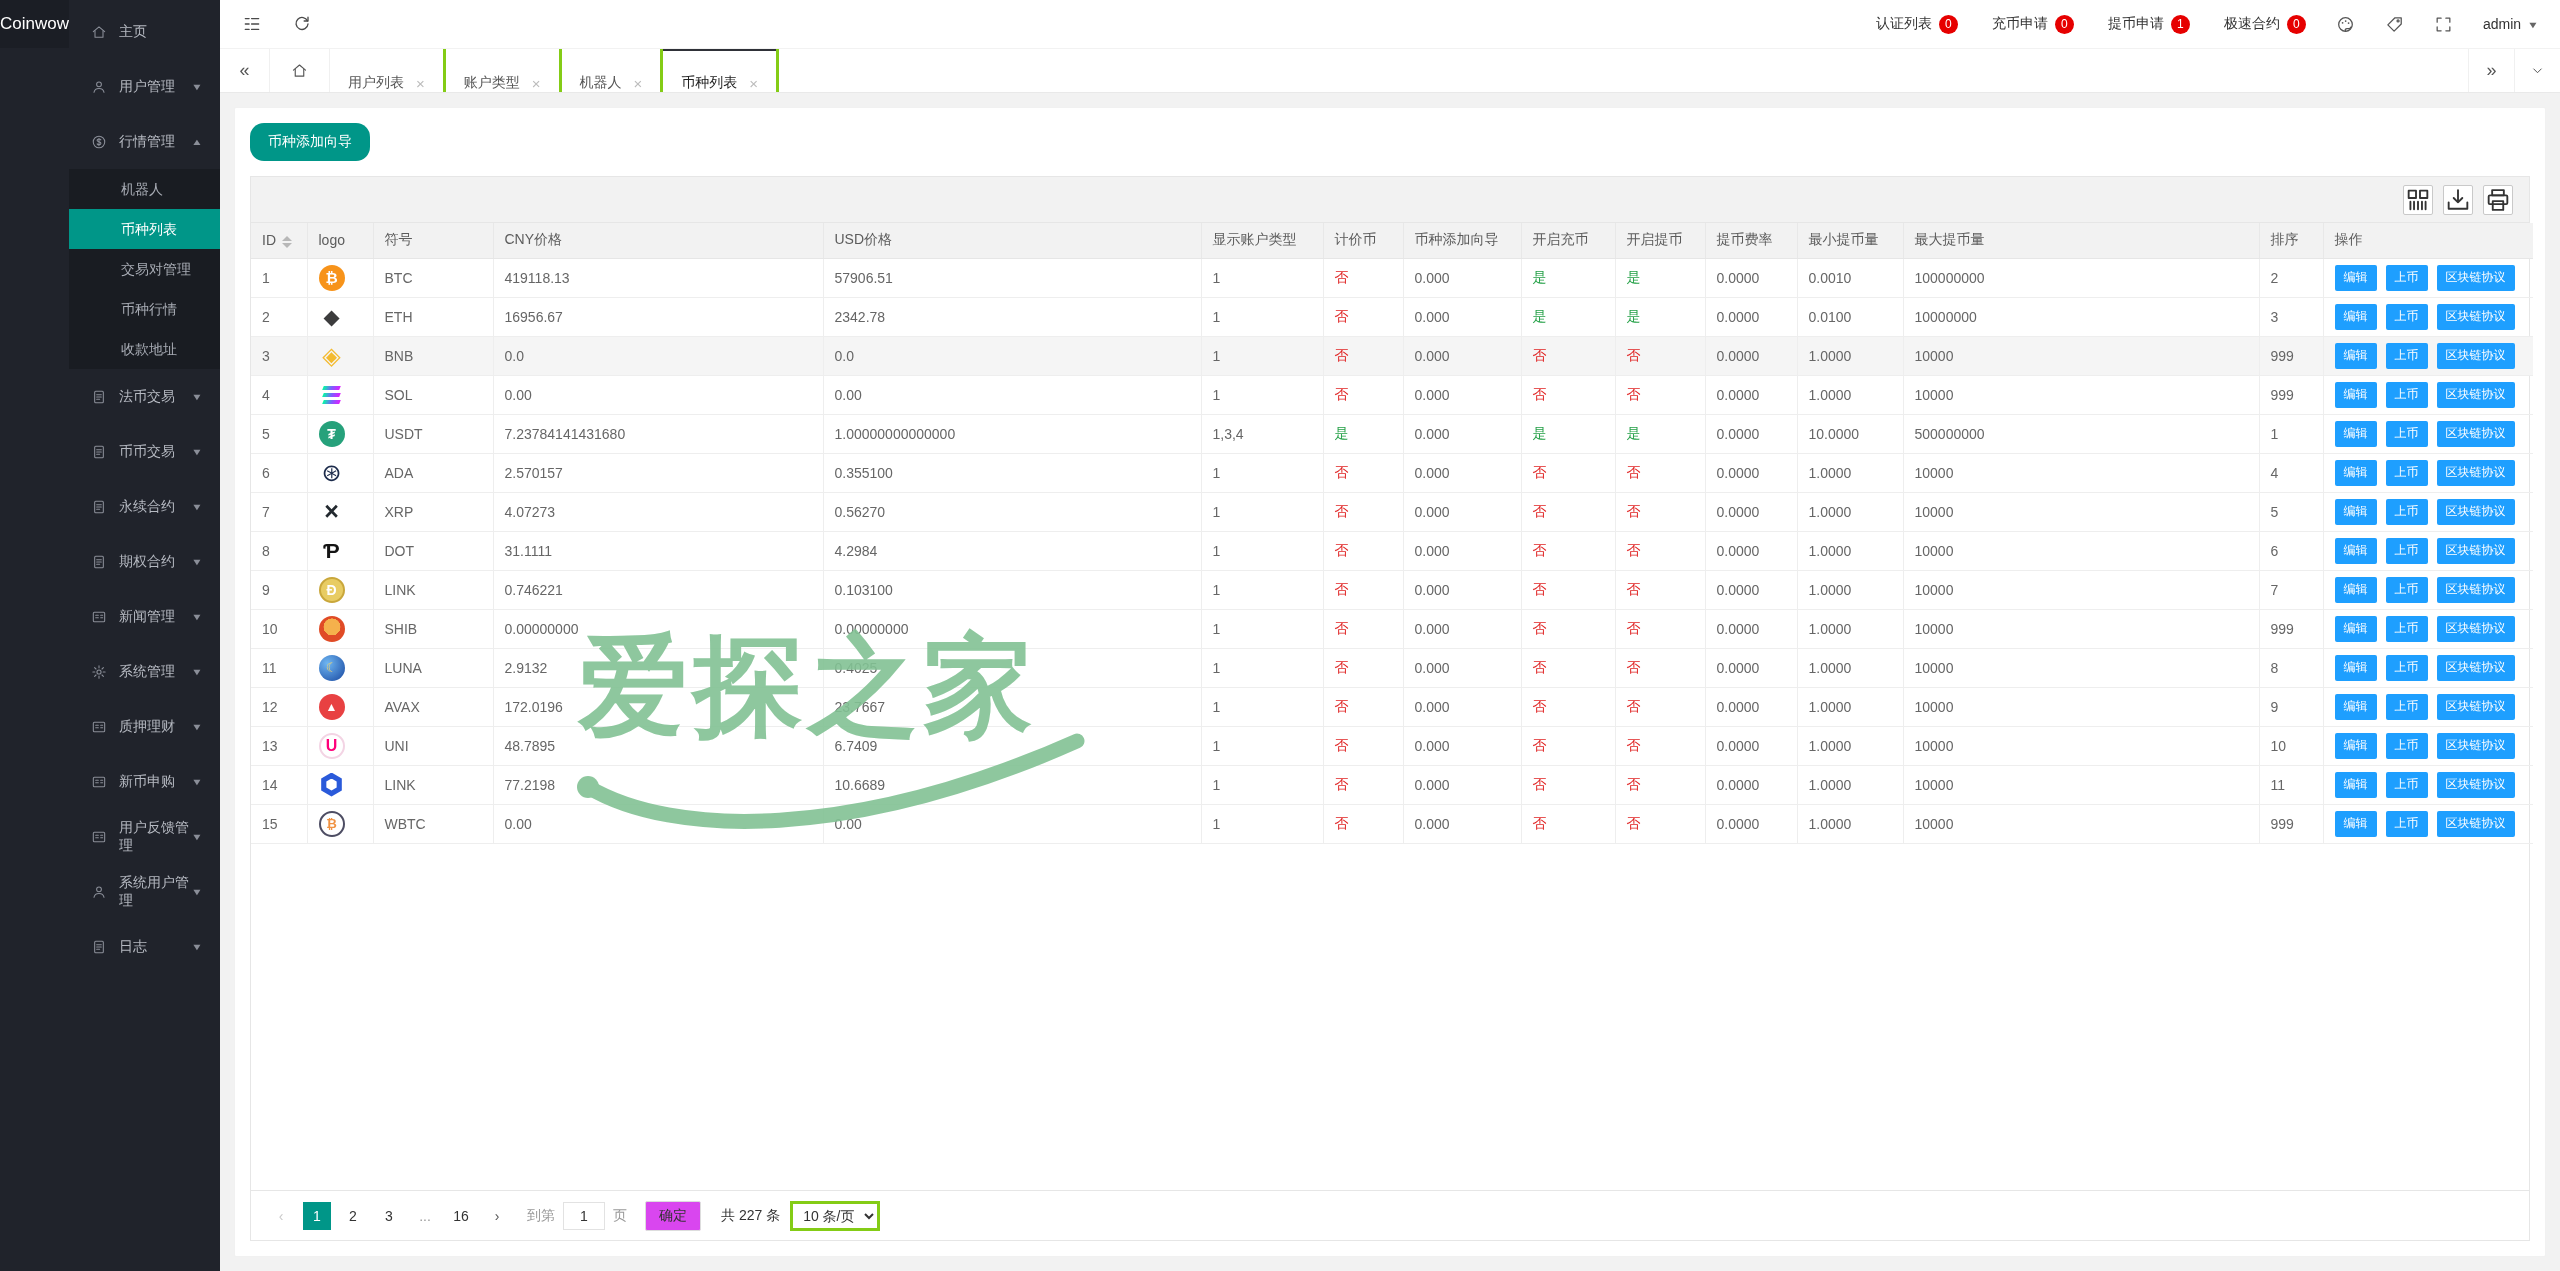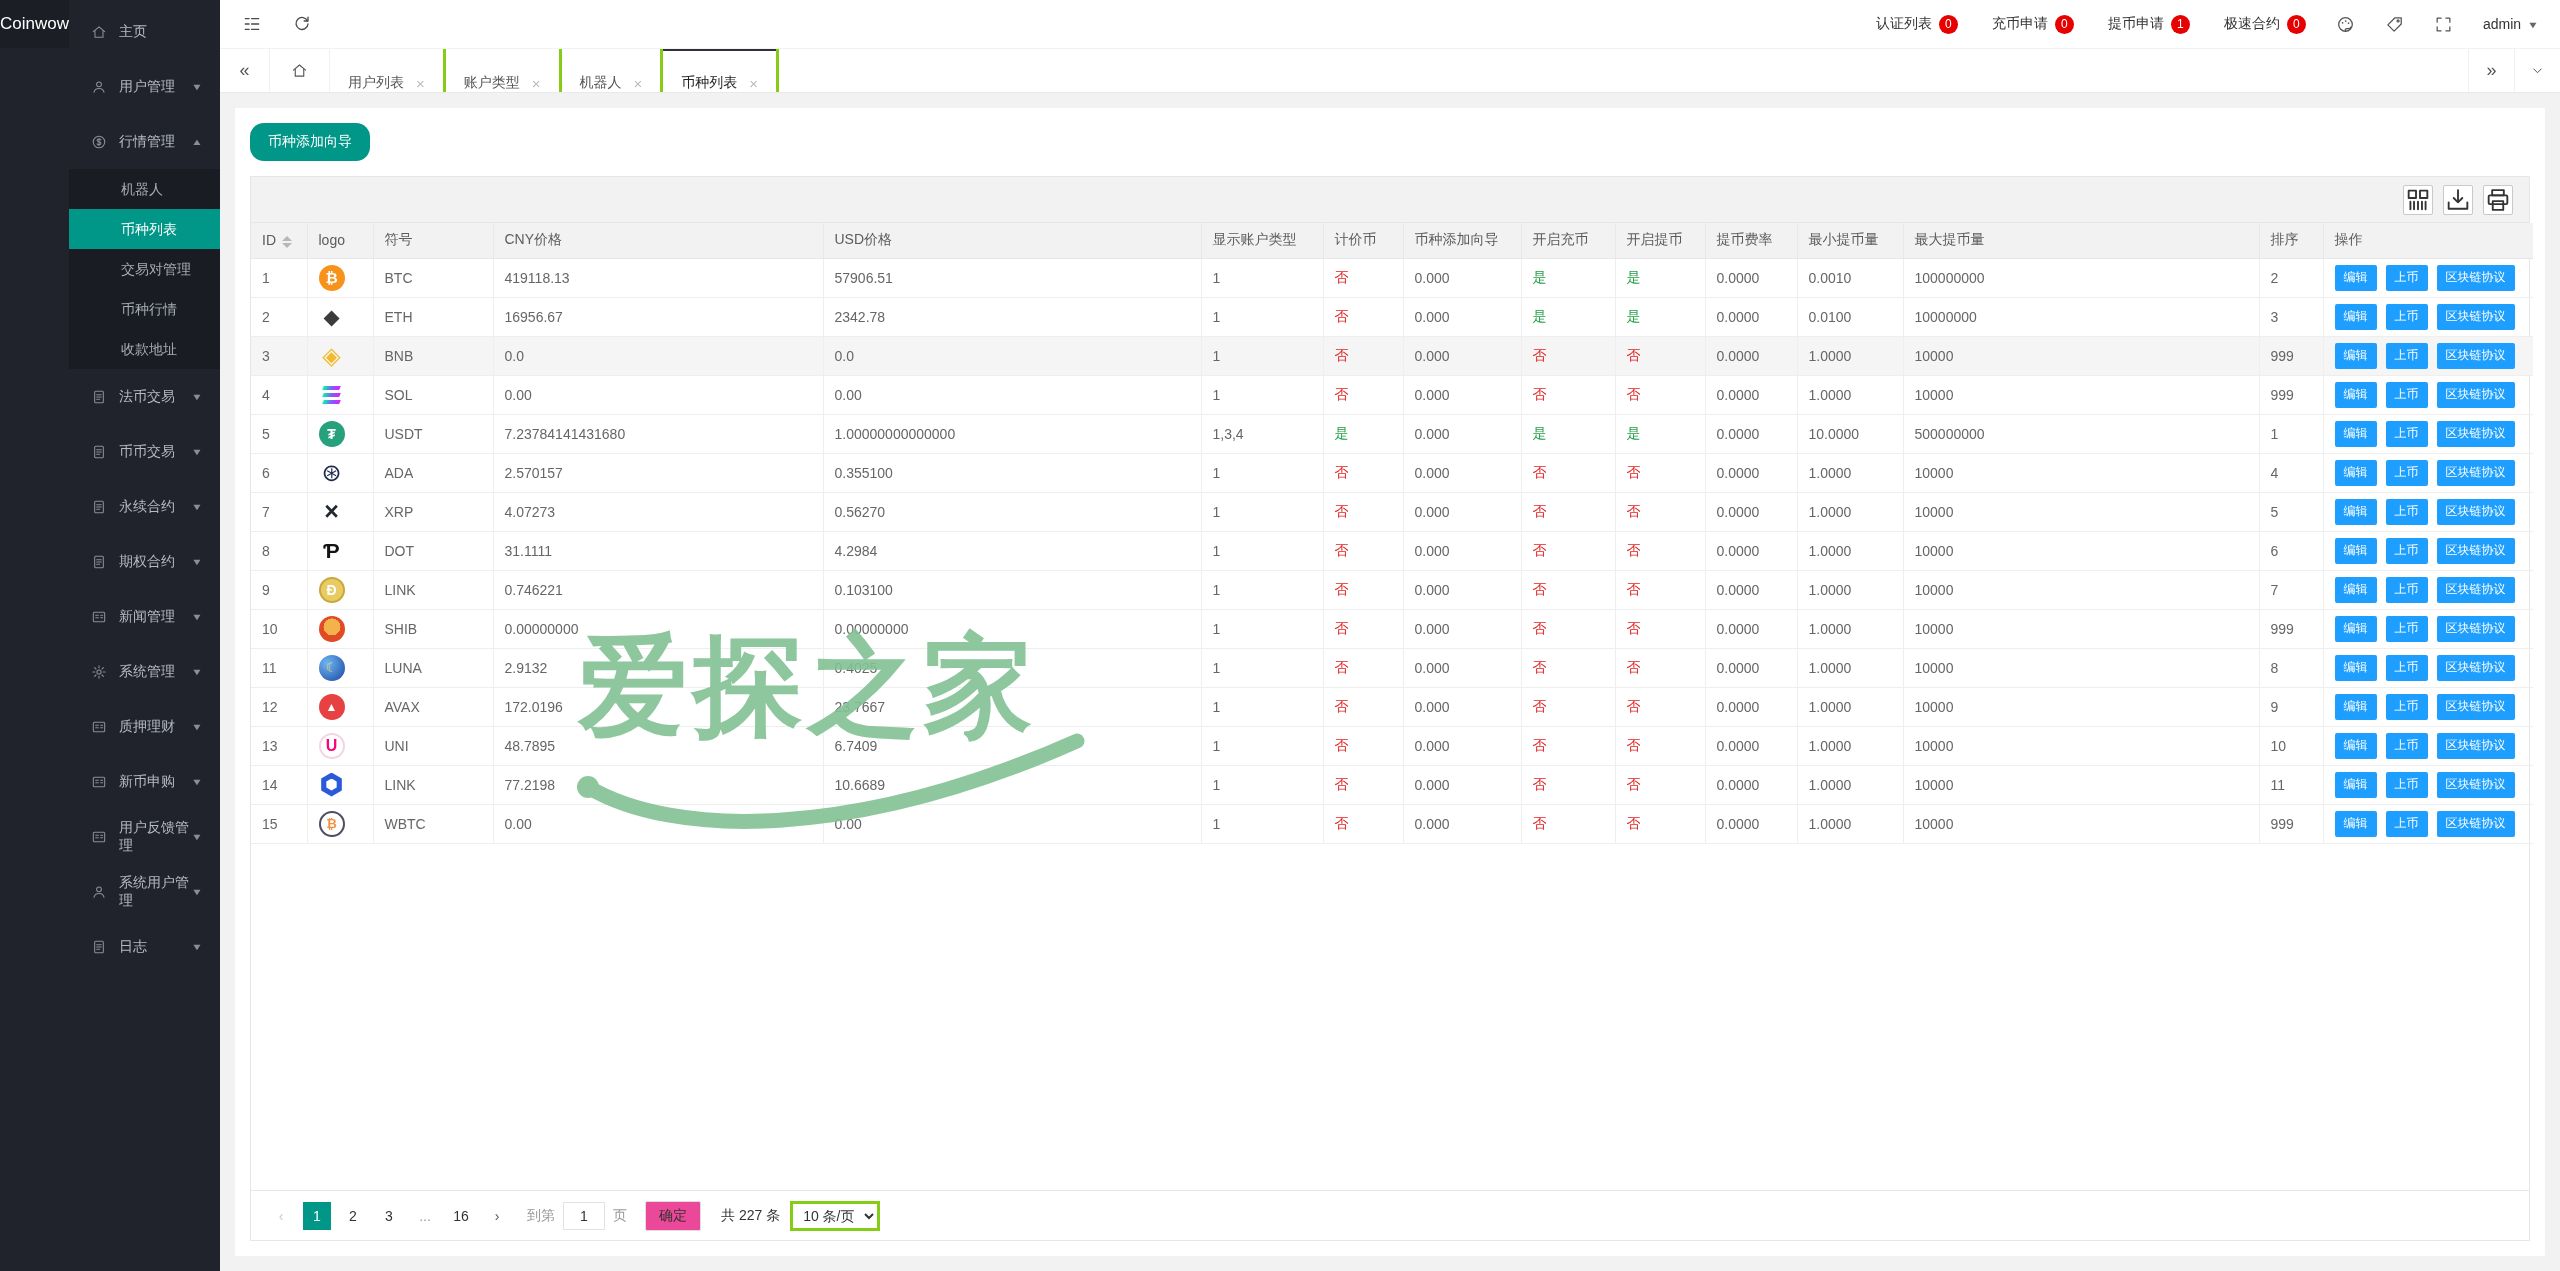--- a/index.html
+++ b/index.html
@@ -80,21 +80,21 @@
              clip-path:polygon(50% 0,93% 25%,93% 75%,50% 100%,7% 75%,7% 25%)}
   
   .pagebar{border-top:1px solid #e6e6e6;height:50px;display:flex;align-items:center;padding:0 16px;flex-shrink:0;color:#333}
   .pg{min-width:28px;height:28px;line-height:28px;text-align:center;padding:0 5px;margin-right:8px;cursor:pointer;color:#333}
   .pg.nav-prev{color:#c9c9c9}
   .pg.nav-next{color:#555}
   .pg.active{background:#009688;color:#fff;cursor:default}
   .pg.dots{color:#999;cursor:default}
   .goto-label{color:#999;margin:0 8px}
   .pg-input{width:42px;height:28px;border:1px solid #e2e2e2;text-align:center;font-size:14px;color:#333;font-family:inherit}
-  .pg-btn{height:30px;padding:0 13px;background:#ec4899;border:1px solid #ddd;border-radius:2px;font-size:14px;
+  .pg-btn{height:30px;padding:0 13px;background:#d946ef;border:1px solid #ddd;border-radius:2px;font-size:14px;
           color:#333;margin:0 10px;cursor:pointer;font-family:inherit}
   .pg-total{margin:0 10px;color:#333}
   .pg-select{height:30px;border:3px solid #84cc16;background:#fff;font-size:14px;color:#333;padding:0 6px;font-family:inherit}
   
   .wm{position:absolute;left:352px;top:538px;width:540px;height:220px;pointer-events:none;opacity:.9;z-index:5}
   .wm-swoosh{position:absolute;left:0;top:38px;width:540px;height:200px}
   .wm-cn{position:absolute;left:6px;top:0;font-size:110px;font-weight:700;color:#82C294;letter-spacing:5px;
          line-height:1;white-space:nowrap}
   .wm-url{position:absolute;left:0;top:114px;font-size:79px;font-weight:800;color:#F28080;line-height:1;white-space:nowrap}
 </style>

